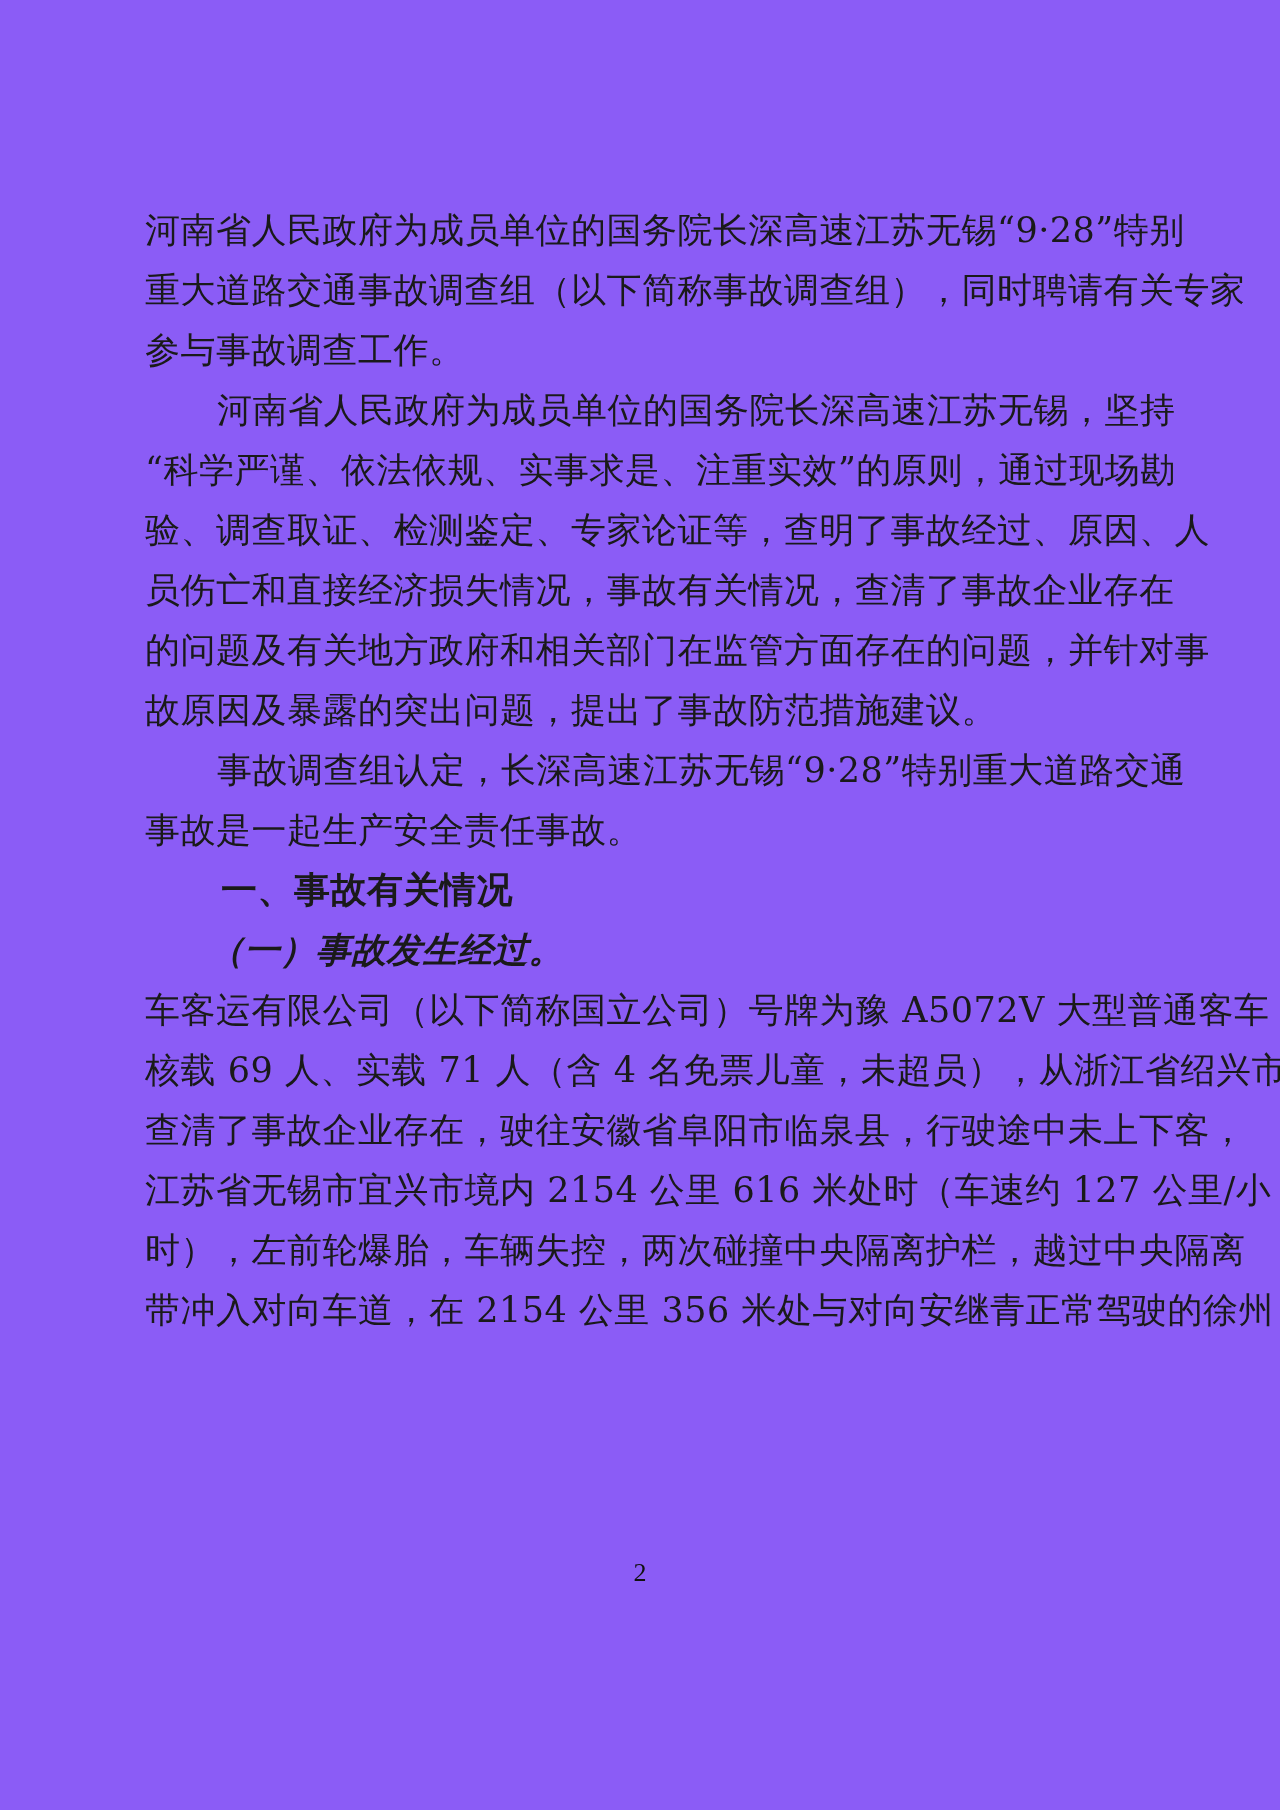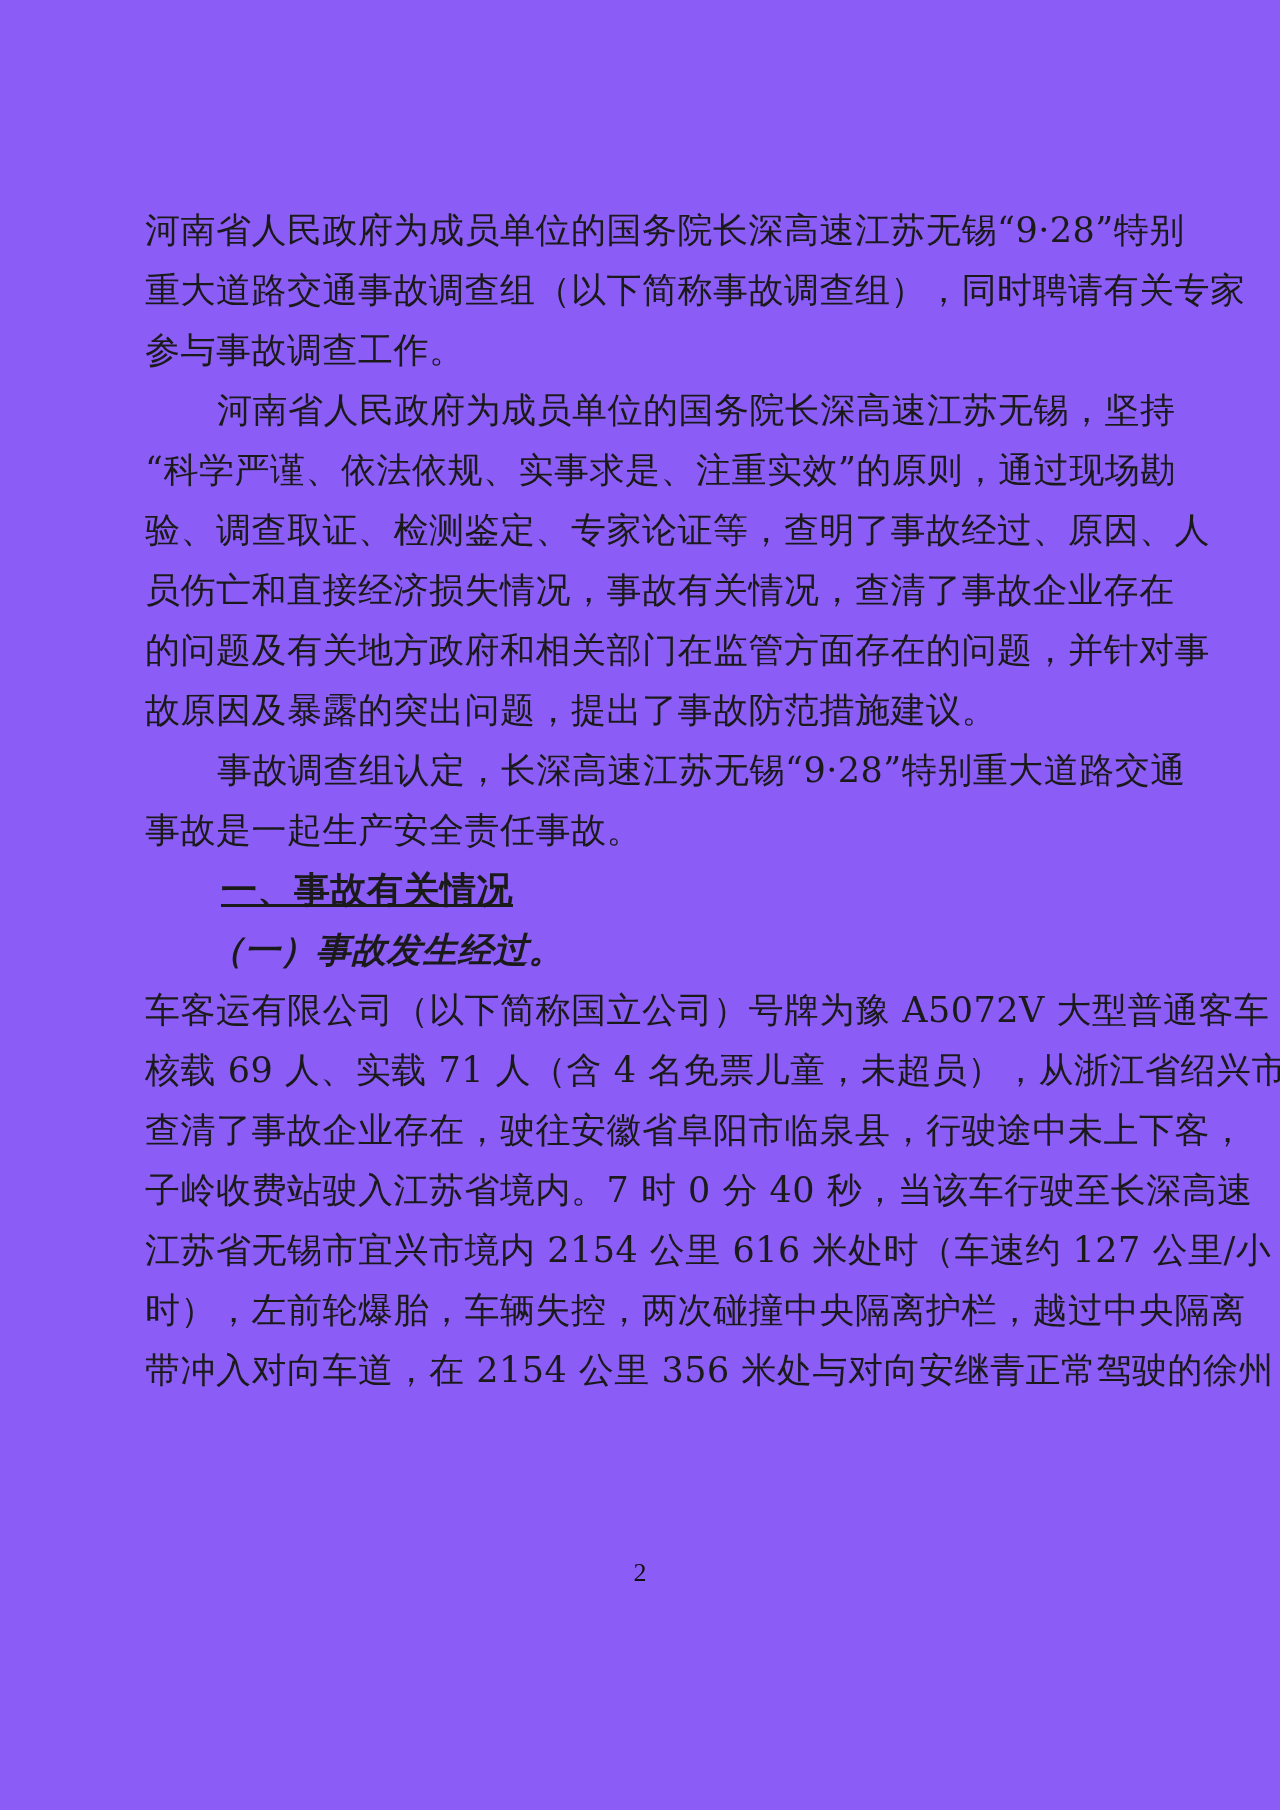--- a/index.html
+++ b/index.html
@@ -39,21 +39,20 @@
   .ln.indent {
     text-indent: 72px;
   }
   .ln.h1 {
     font-family: "Liberation Sans", "DejaVu Sans", sans-serif;
     font-weight: bold;
     font-size: 36px;
     text-align: left;
     text-align-last: left;
     text-indent: 76px;
-    text-decoration: underline;
   }
   .ln.h2 {
     font-weight: bold;
     font-size: 35px;
     text-align: left;
     text-align-last: left;
     text-indent: 64px;
     font-style: italic;
   }
   .page-number {
@@ -82,19 +81,18 @@
     <div class="ln">员伤亡和直接经济损失情况，事故有关情况，查清了事故企业存在</div>
     <div class="ln">的问题及有关地方政府和相关部门在监管方面存在的问题，并针对事</div>
     <div class="ln end">故原因及暴露的突出问题，提出了事故防范措施建议。</div>
     <div class="ln indent">事故调查组认定，长深高速江苏无锡“9·28”特别重大道路交通</div>
     <div class="ln end">事故是一起生产安全责任事故。</div>
     <div class="ln h1">一、事故有关情况</div>
     <div class="ln h2">（一）事故发生经过。</div>
     <div class="ln">车客运有限公司（以下简称国立公司）号牌为豫 A5072V 大型普通客车，</div>
     <div class="ln">核载 69 人、实载 71 人（含 4 名免票儿童，未超员），从浙江省绍兴市</div>
     <div class="ln">查清了事故企业存在，驶往安徽省阜阳市临泉县，行驶途中未上下客，</div>
-    <div class="ln">子岭收费站驶入江苏省境内。7 时 0 分 40 秒，当该车行驶至长深高速</div>
     <div class="ln">江苏省无锡市宜兴市境内 2154 公里 616 米处时（车速约 127 公里/小</div>
     <div class="ln">时），左前轮爆胎，车辆失控，两次碰撞中央隔离护栏，越过中央隔离</div>
     <div class="ln">带冲入对向车道，在 2154 公里 356 米处与对向安继青正常驾驶的徐州</div>
   </div>
   <div class="page-number">2</div>
 </div>
 
 </body></html>

